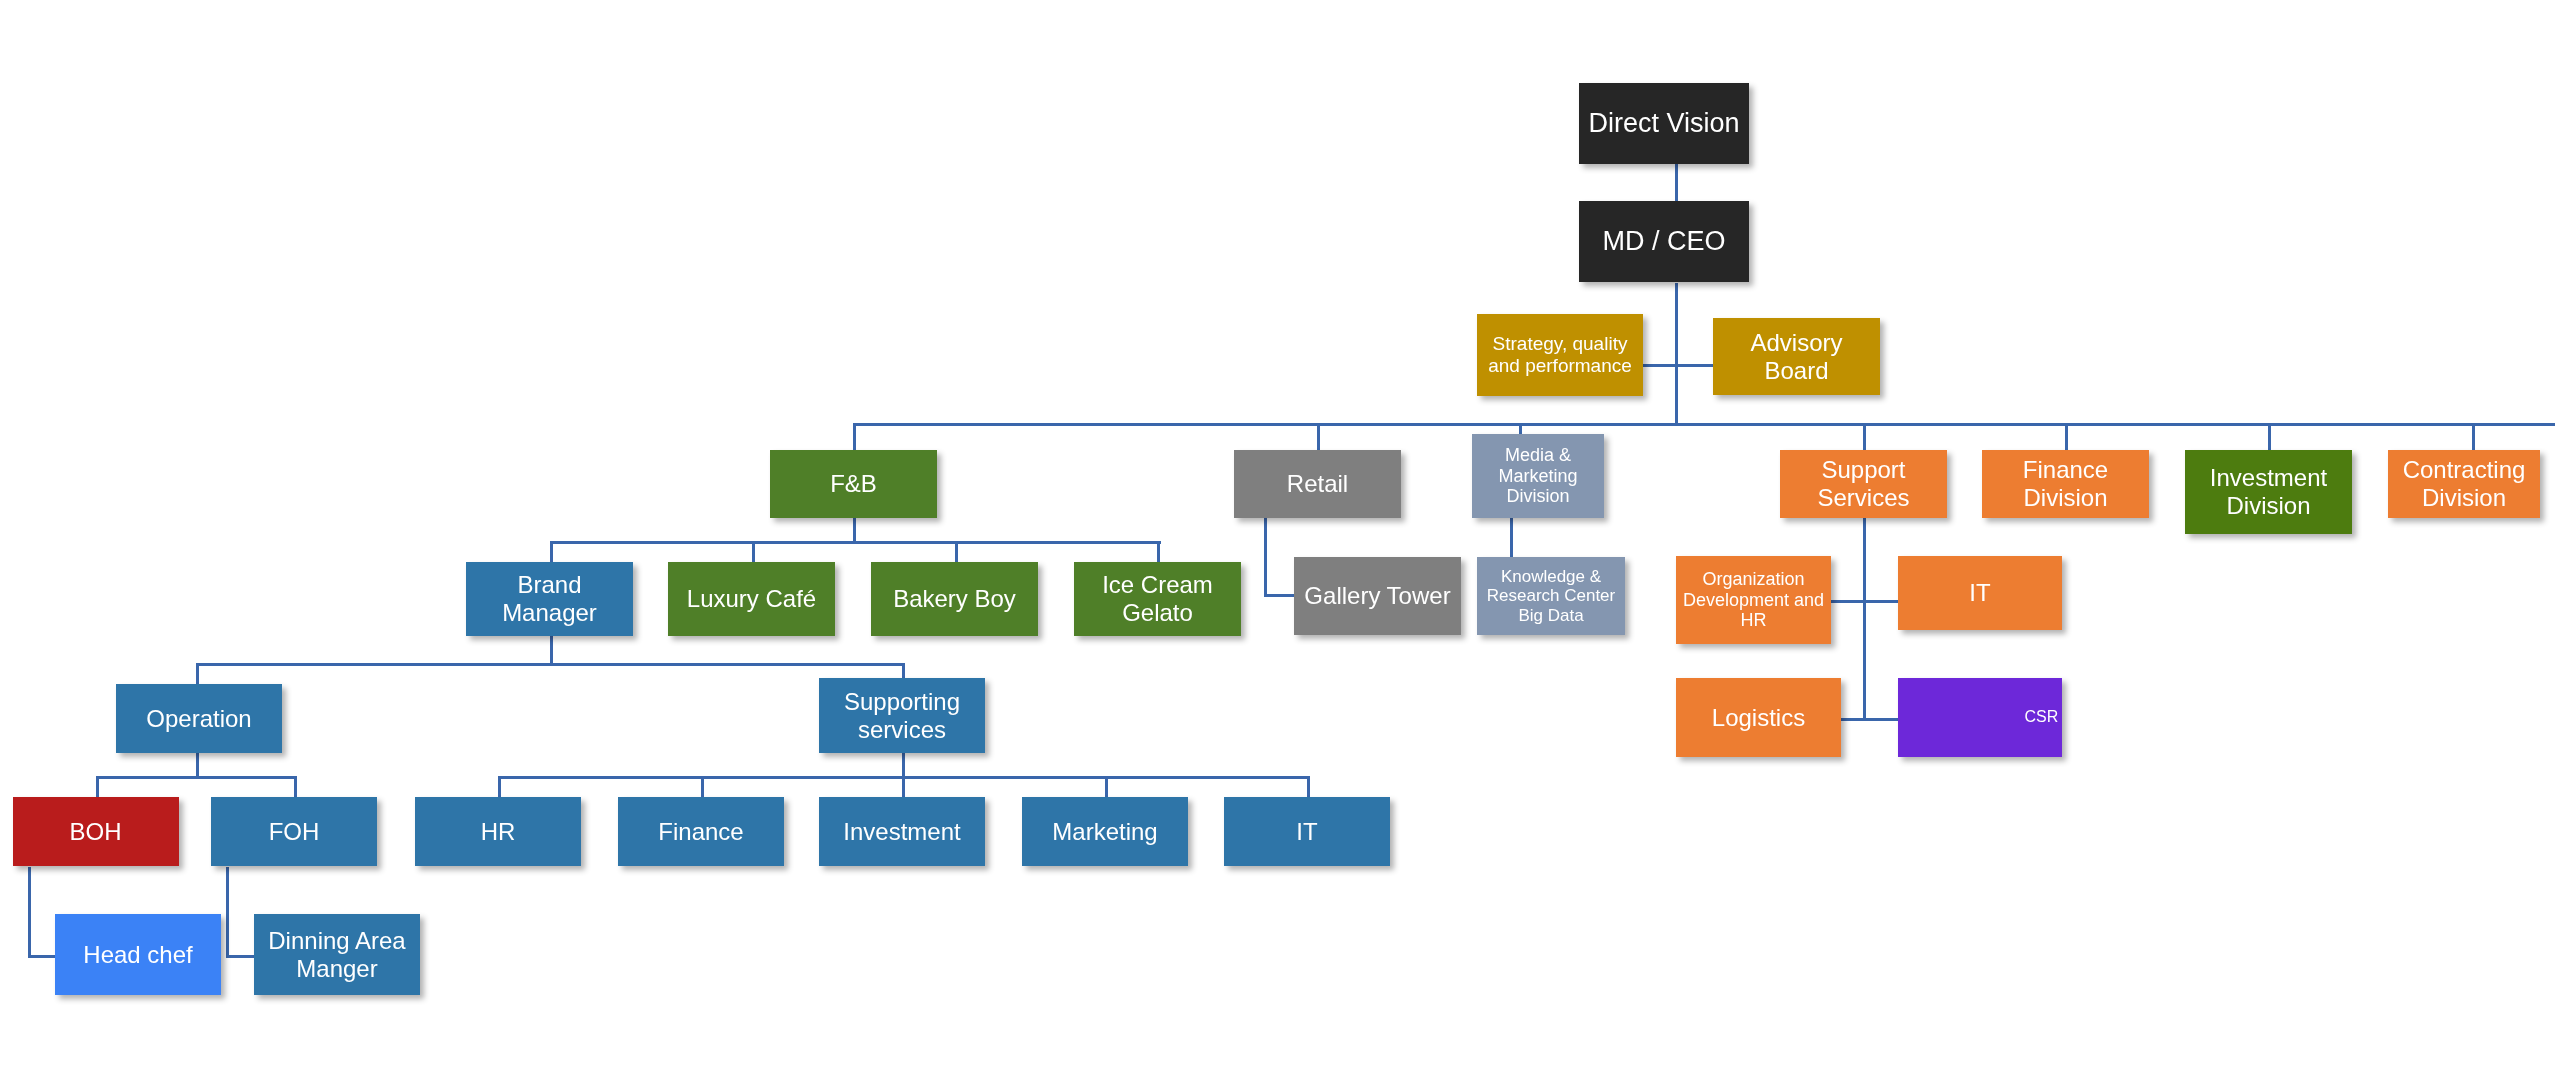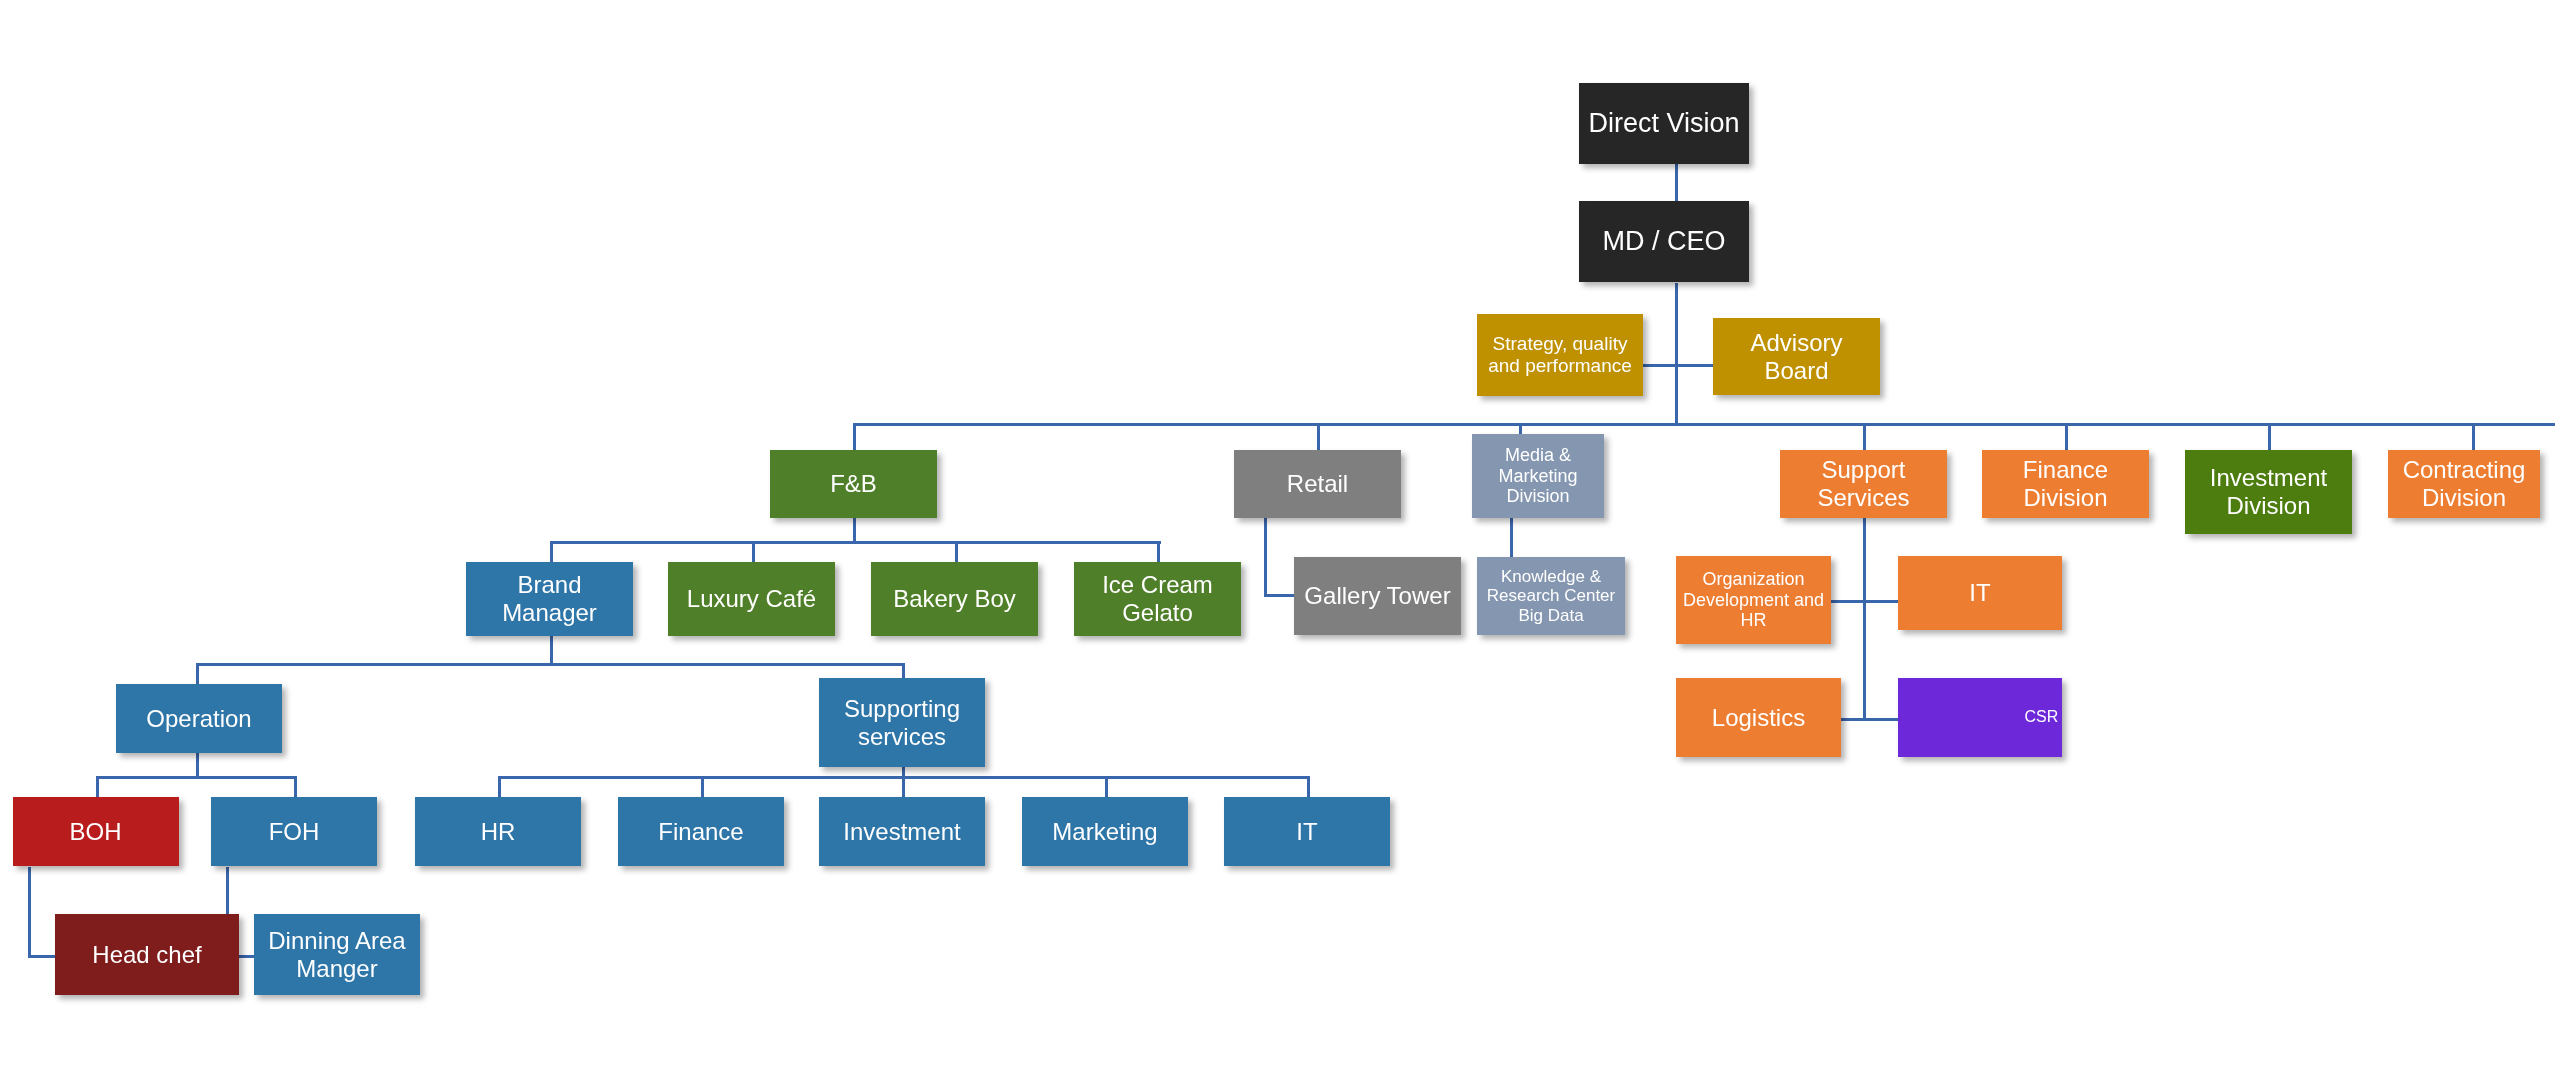--- a/index.html
+++ b/index.html
@@ -186,21 +186,21 @@
   </div>
 
   <div class="node" style="left:1898px; top:678px; width:164px; height:79px; background:#6d28d9; font-size:16px;text-align:right;">
     <span>CSR</span>
   </div>
 
   <div class="node" style="left:116px; top:684px; width:166px; height:69px; background:#2e75a8; font-size:24px;">
     <span>Operation</span>
   </div>
 
-  <div class="node" style="left:819px; top:678px; width:166px; height:89px; background:#2e75a8; font-size:24px;">
+  <div class="node" style="left:819px; top:678px; width:166px; height:75px; background:#2e75a8; font-size:24px;">
     <span>Supporting services</span>
   </div>
 
   <div class="node" style="left:12.6px; top:797px; width:166px; height:69px; background:#b91c1c; font-size:24px;">
     <span>BOH</span>
   </div>
 
   <div class="node" style="left:211px; top:797px; width:166px; height:69px; background:#2e75a8; font-size:24px;">
     <span>FOH</span>
   </div>
@@ -218,21 +218,21 @@
   </div>
 
   <div class="node" style="left:1022px; top:797px; width:166px; height:69px; background:#2e75a8; font-size:24px;">
     <span>Marketing</span>
   </div>
 
   <div class="node" style="left:1224px; top:797px; width:166px; height:69px; background:#2e75a8; font-size:24px;">
     <span>IT</span>
   </div>
 
-  <div class="node" style="left:55px; top:914px; width:184px; height:81px; background:#7f1d1d; font-size:24px;">
+  <div class="node" style="left:55px; top:914px; width:166px; height:81px; background:#3b82f6; font-size:24px;">
     <span>Head chef</span>
   </div>
 
   <div class="node" style="left:254px; top:914px; width:166px; height:81px; background:#2e75a8; font-size:24px;">
     <span>Dinning Area Manger</span>
   </div>
 
 </div>
 
 

